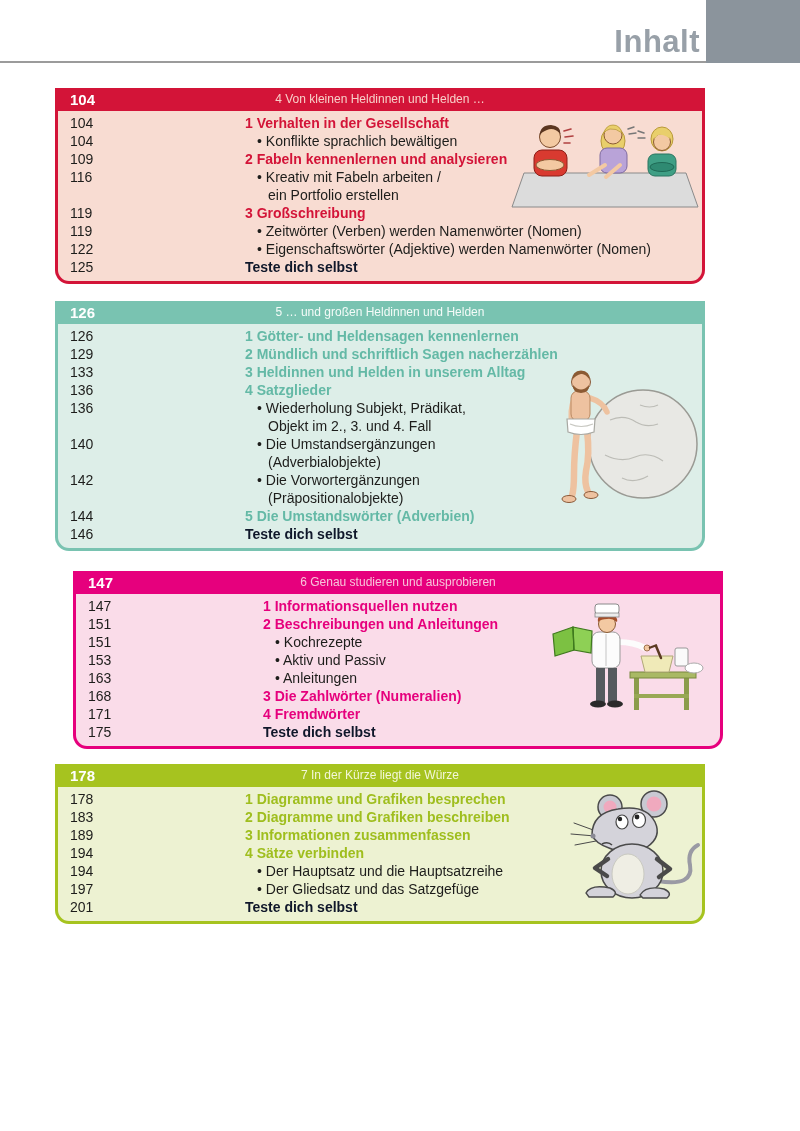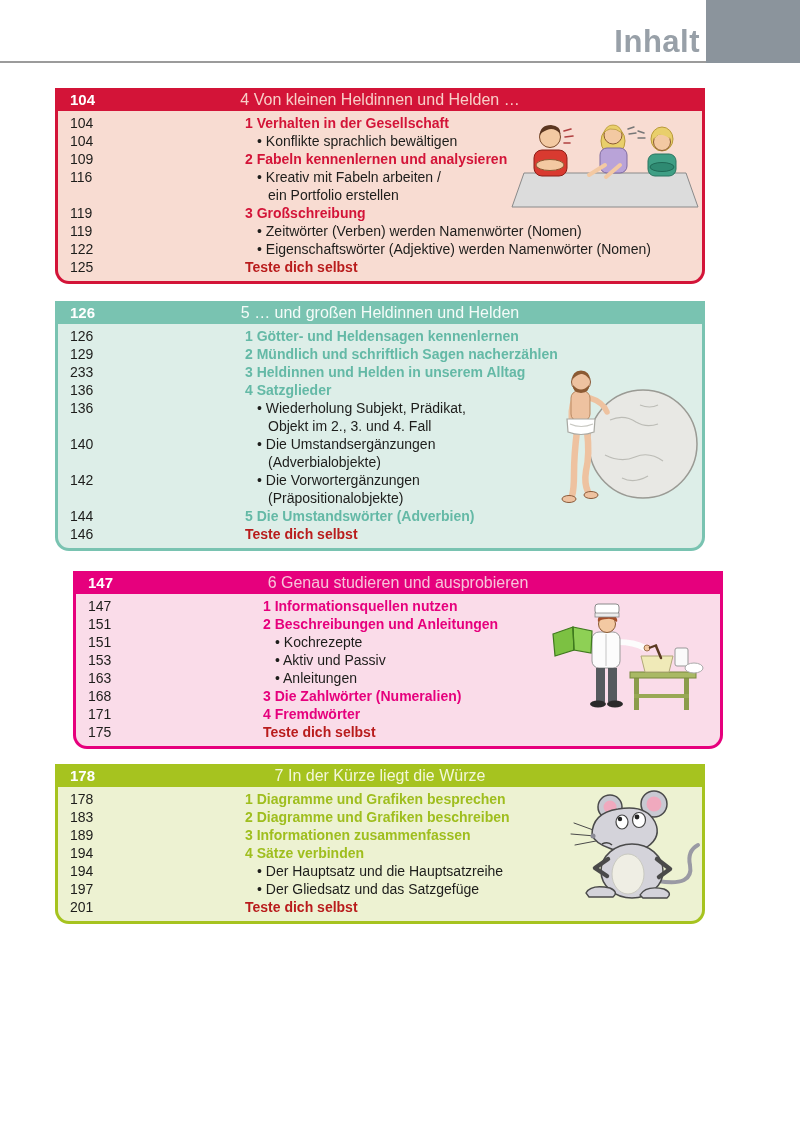--- a/index.html
+++ b/index.html
@@ -19,35 +19,35 @@
   .toc-section{width:650px;}
   .sec-m17{margin-bottom:17px;} .sec-m20{margin-bottom:20px;} .sec-m15{margin-bottom:15px;padding-left:18px;}
   .bar{
     position:relative;height:23px;background:var(--bar);
   }
   .bar-num{
     position:absolute;left:15px;top:0;line-height:23px;font-size:15px;font-weight:700;color:#ffffff;
   }
   .bar-title{
     position:absolute;left:0;width:100%;text-align:center;line-height:23px;
-    font-size:16px;font-weight:400;color:var(--barTitle);
+    font-size:12px;font-weight:400;color:var(--barTitle);
   }
   .body{
     position:relative;background:var(--bg);
     border:3px solid var(--bar);border-top:none;
     border-radius:0 0 14px 14px;
     padding:3px 0 5px 0;box-sizing:content-box;
   }
   .row{display:flex;height:18px;line-height:18px;font-size:14px;color:#1d1d1b;}
   .row .num{width:187px;padding-left:12px;box-sizing:border-box;flex:none;}
   .row .txt{white-space:nowrap;}
   .row.sub .txt{font-weight:700;color:var(--accent);}
   .row.bullet .txt{padding-left:12px;}
   .row.cont .txt{padding-left:23px;}
-  .row.test .txt{font-weight:700;color:#b91c1c;text-align:center;}
+  .row.test .txt{font-weight:700;color:#0f172a;text-align:center;}
   .illu{position:absolute;}
   .illu-red{left:452px;top:6px;}
   .illu-teal{left:492px;top:36px;}
   .illu-pink{left:470px;top:4px;}
   .illu-green{left:508px;top:2px;}
   
   .footer-left{position:absolute;left:50px;top:1074px;font-size:12px;color:#8e949a;}
   .footer-right{position:absolute;right:100px;top:1074px;font-size:16px;color:#8e949a;}
   .footer-block-dark{position:absolute;left:753px;top:1043px;width:47px;height:46px;background:#8b949c;}
   .footer-block-light{position:absolute;left:753px;top:1089px;width:47px;height:42px;background:#d4d8db;}
@@ -153,21 +153,21 @@
         <div class="rows">
             <div class="row sub">
               <span class="num">126</span>
               <span class="txt">1 Götter- und Heldensagen kennenlernen</span>
             </div>
             <div class="row sub">
               <span class="num">129</span>
               <span class="txt">2 Mündlich und schriftlich Sagen nacherzählen</span>
             </div>
             <div class="row sub">
-              <span class="num">233</span>
+              <span class="num">133</span>
               <span class="txt">3 Heldinnen und Helden in unserem Alltag</span>
             </div>
             <div class="row sub">
               <span class="num">136</span>
               <span class="txt">4 Satzglieder</span>
             </div>
             <div class="row bullet">
               <span class="num">136</span>
               <span class="txt">• Wiederholung Subjekt, Prädikat,</span>
             </div>

